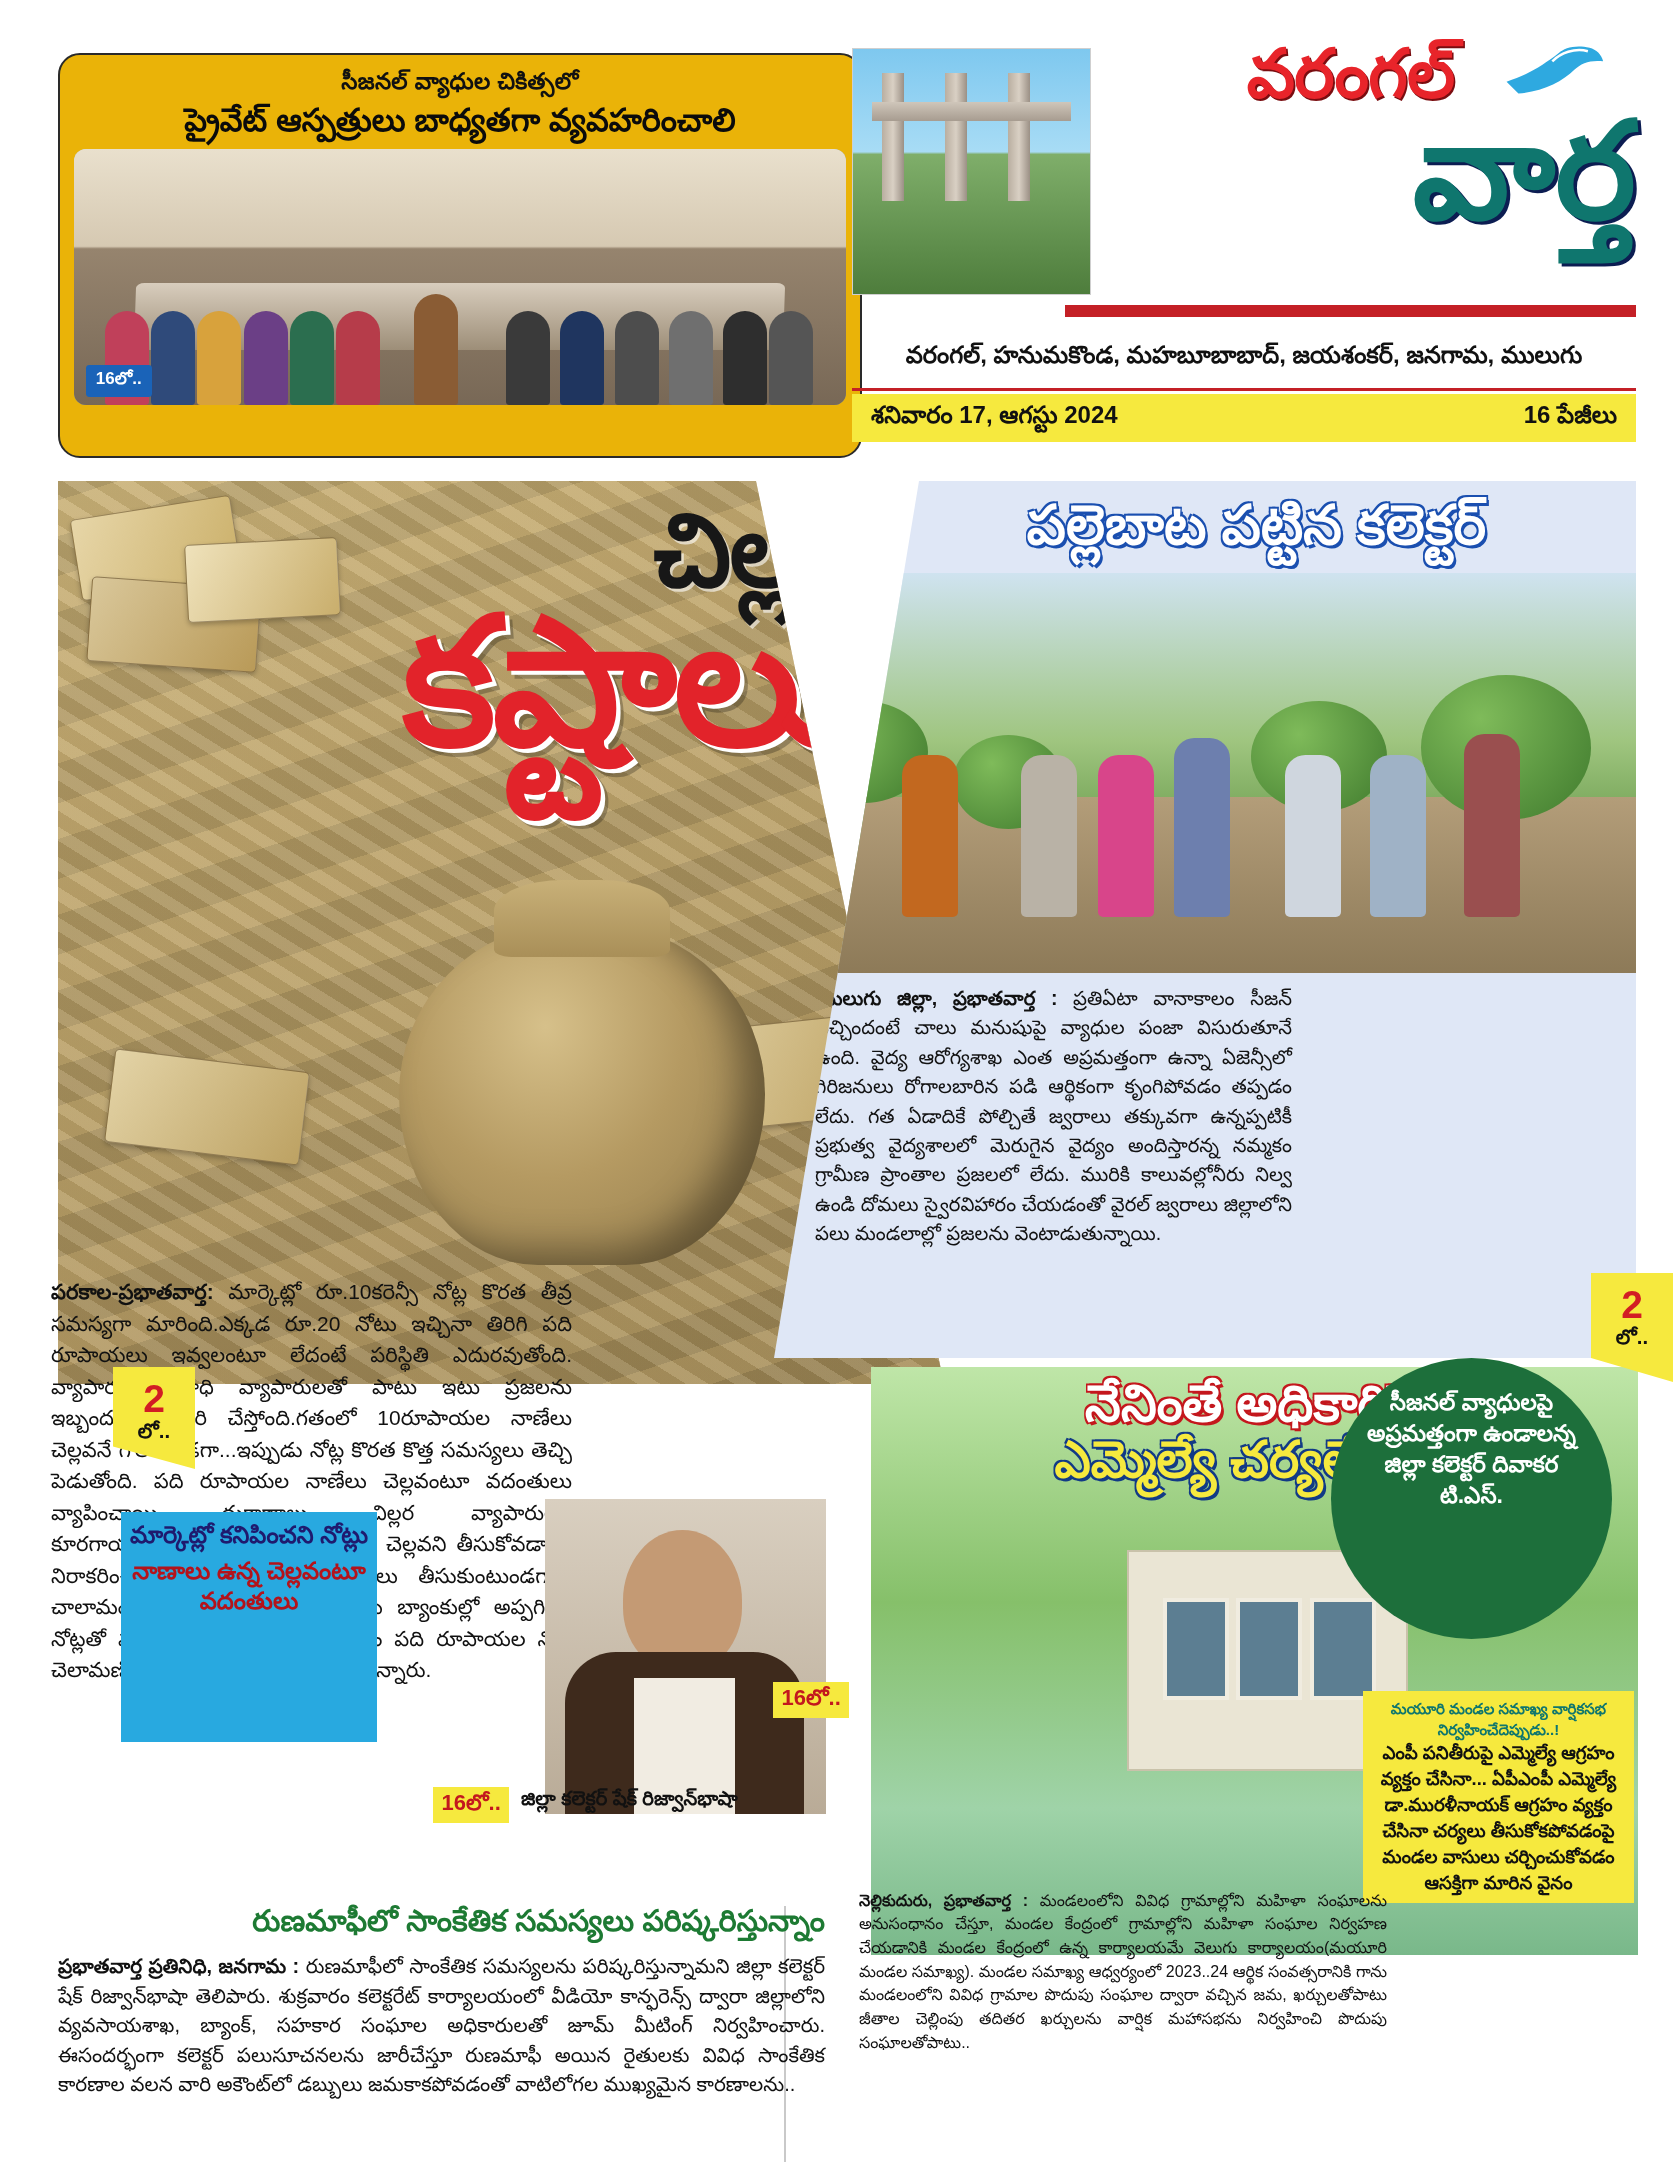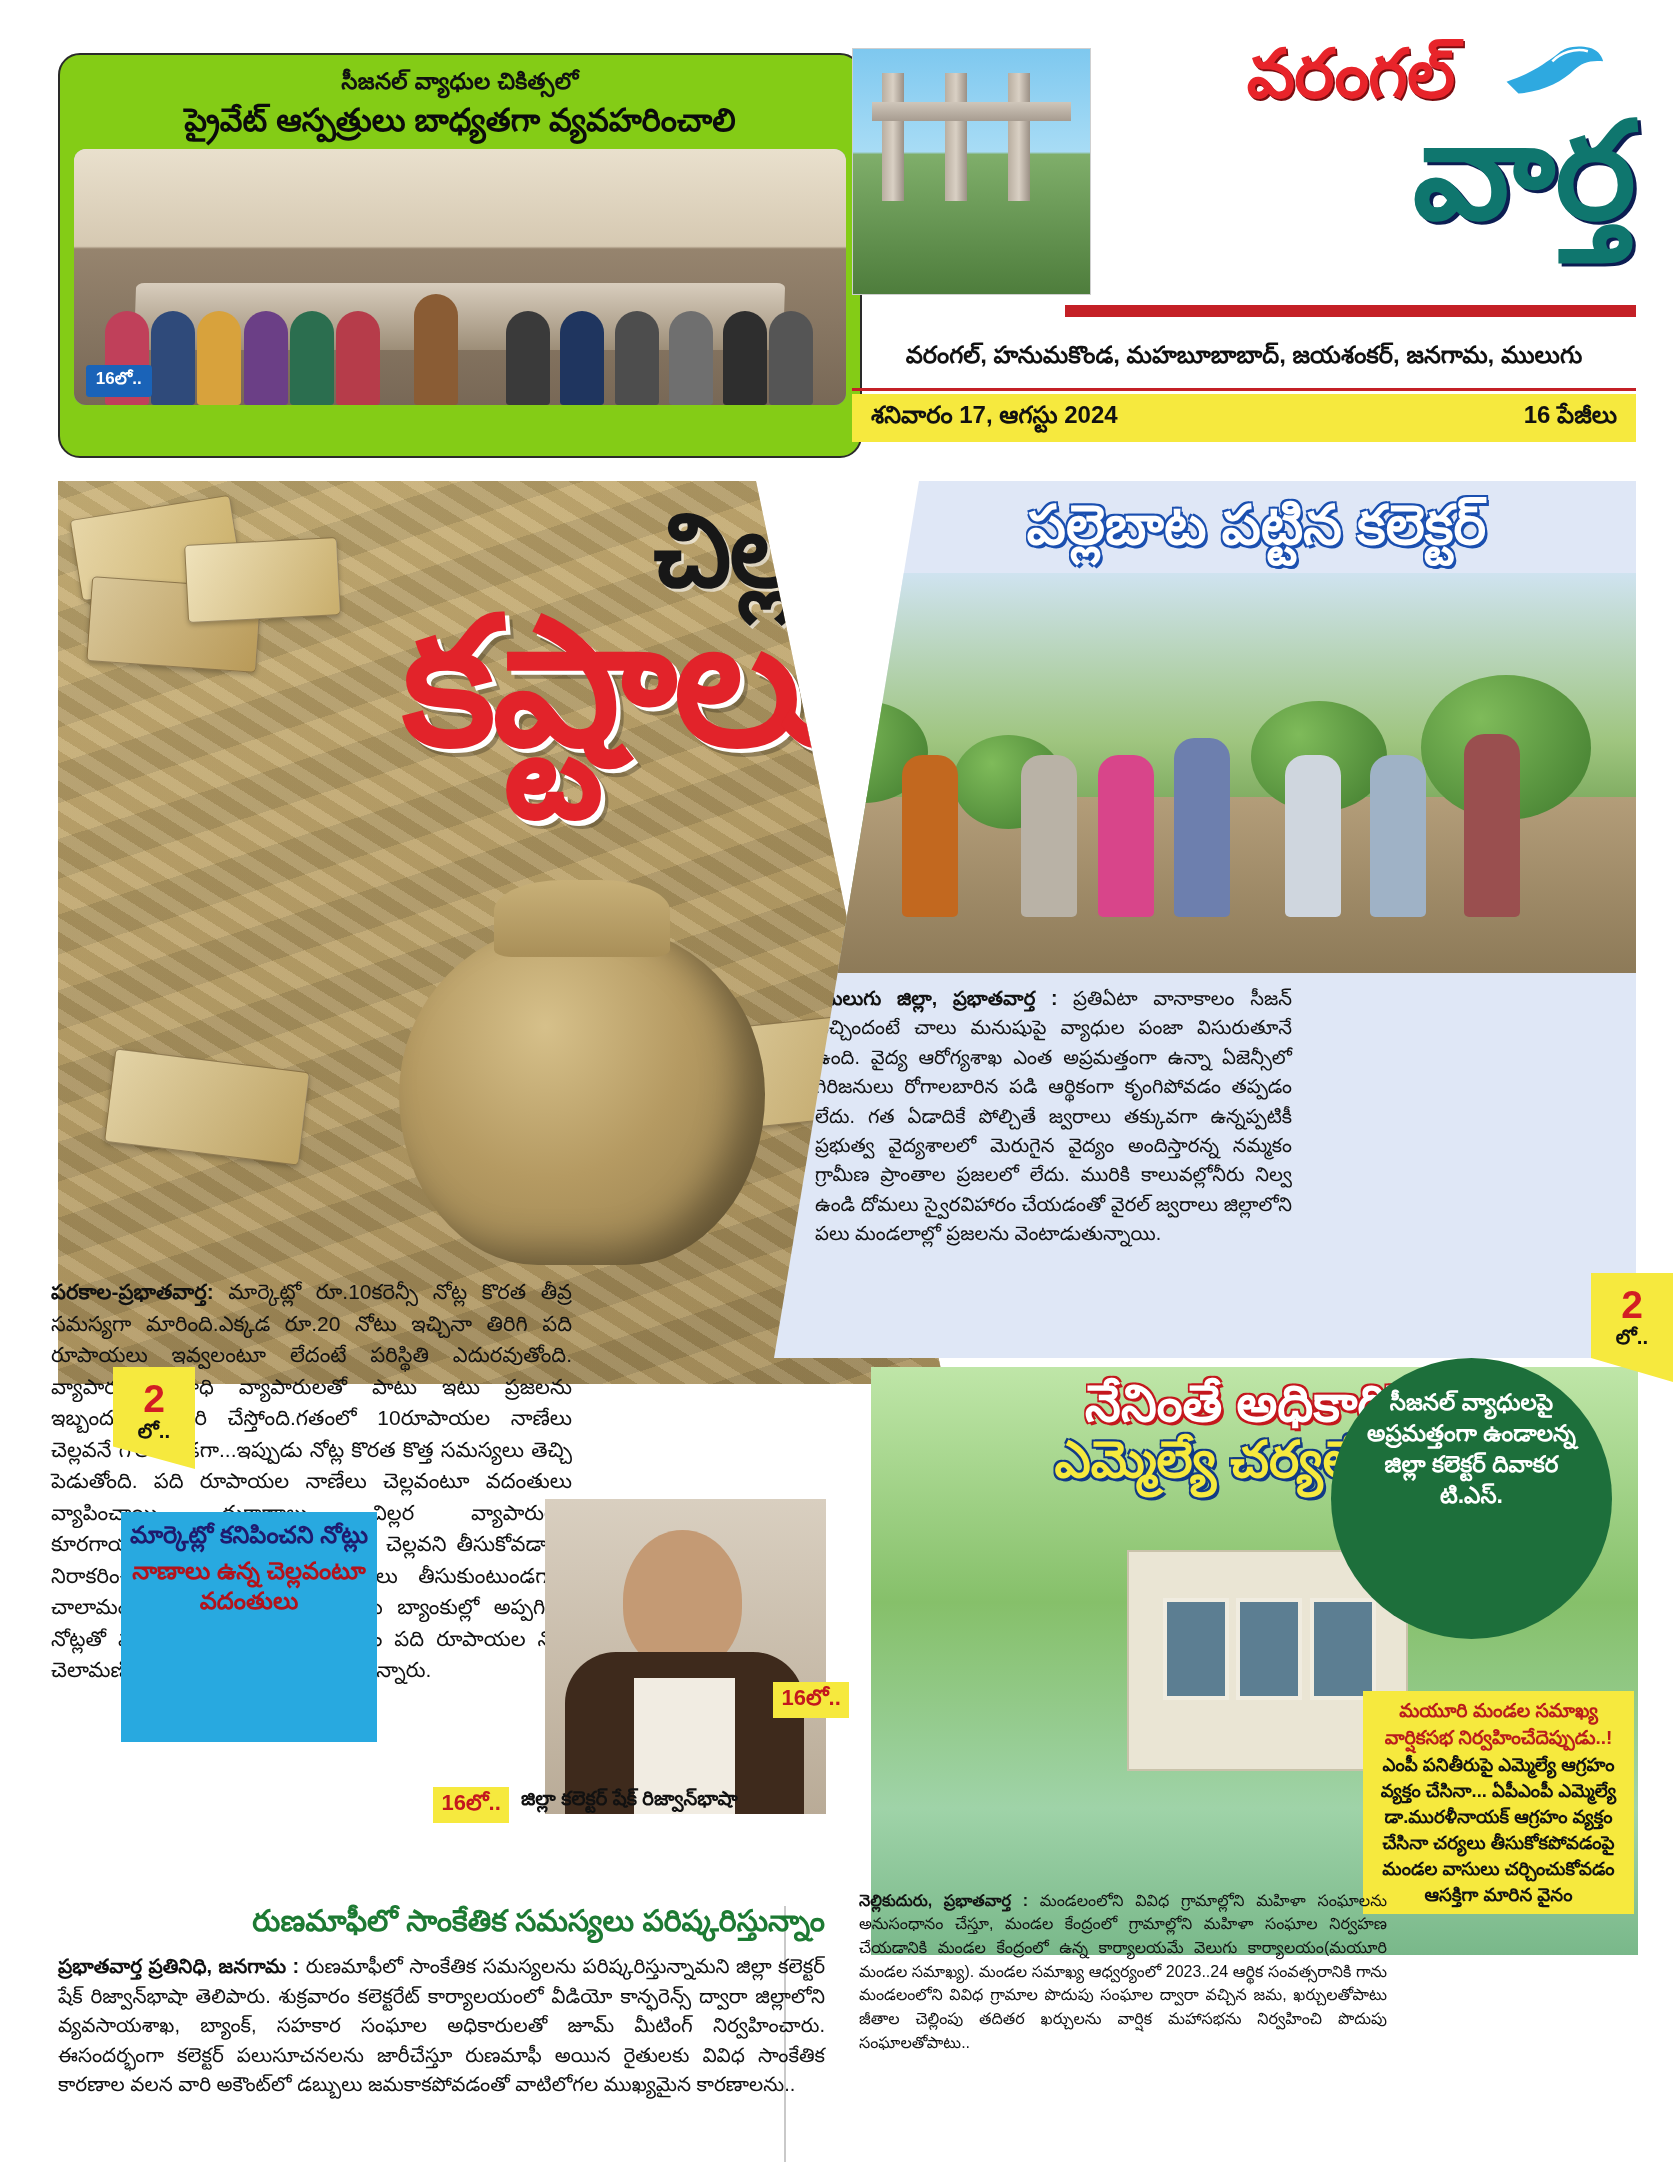--- a/index.html
+++ b/index.html
@@ -20,21 +20,21 @@
   
   .masthead {
     position: absolute;
     left: 0; top: 0;
     width: 1675px; height: 477px;
   }
   .top-box {
     position: absolute;
     left: 58px; top: 53px;
     width: 804px; height: 405px;
-    background: #84cc16;
+    background: #eab308;
     border: 2.6px solid #2a2a2a;
     border-radius: 22px;
     padding: 12px 13.6px 13.6px 13.6px;
   }
   .top-box .kicker {
     text-align: center;
     font-size: 23px;
     font-weight: bold;
     color: #111;
     letter-spacing: 0.3px;
@@ -454,21 +454,21 @@
     left: 1363px; top: 1691px;
     width: 271px;
     background: #f6e93e;
     padding: 6.8px 8.5px;
     font-size: 18.3px;
     line-height: 1.42;
     color: #111;
     text-align: center;
     font-weight: bold;
   }
-  .yellow-box .hd { color: #b91c1c; font-size: 19px; }
+  .yellow-box .hd { color: #0f766e; font-size: 15px; }
 
   
   .bottom {
     position: absolute;
     left: 58px; top: 1904px;
     width: 1578px; height: 264px;
   }
   .bl-title {
     position: absolute;
     left: 0; top: 0;

